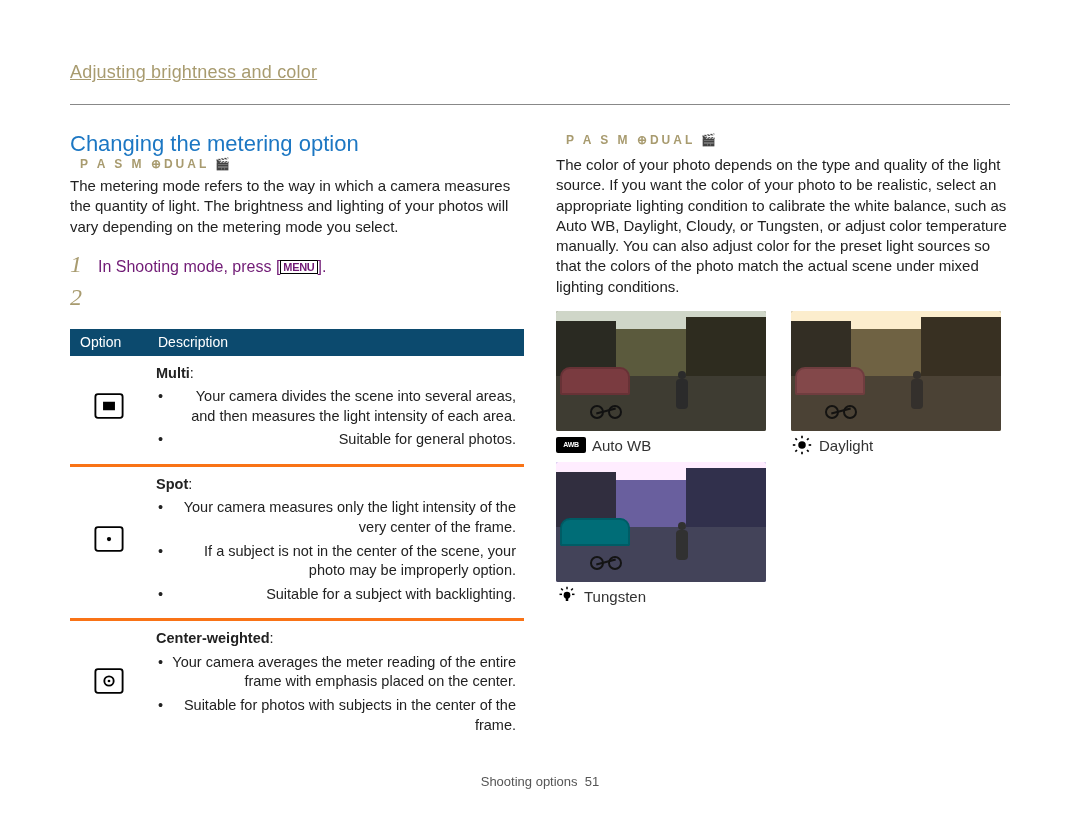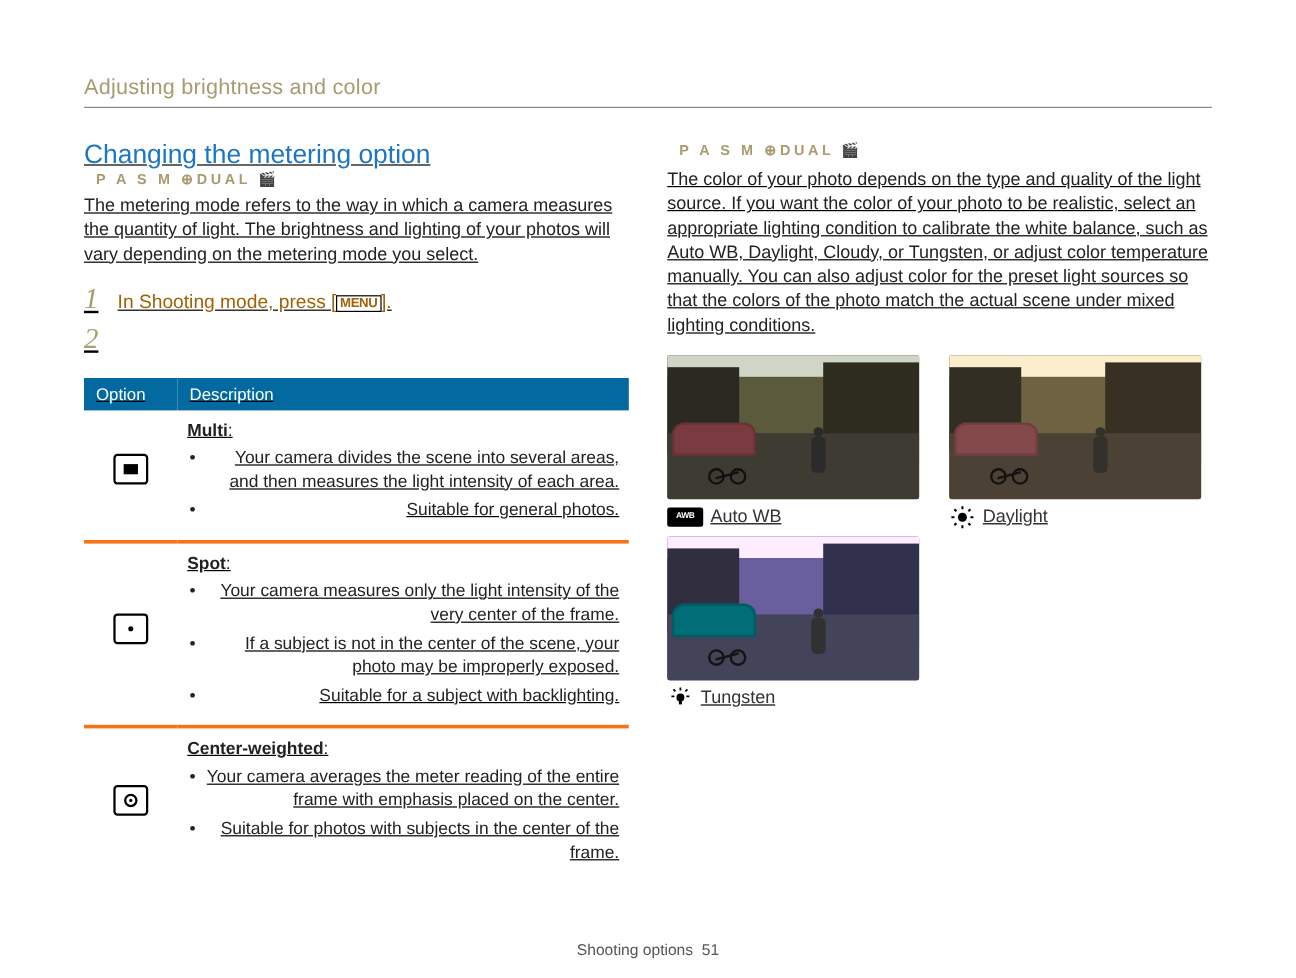--- a/index.html
+++ b/index.html
@@ -9,24 +9,25 @@
     width: 1080px;
     height: 815px;
     padding: 62px 70px 0 70px;
   }
   .top-heading {
     font-size: 18px;
     font-weight: 300;
     color: #a89b6f;
     letter-spacing: 0.2px;
     border-bottom: 1px solid #888;
-    padding-bottom: 6px;
+    padding-bottom: 21px;
     margin-bottom: 26px;
-  }
-  .columns { display: flex; gap: 32px; text-decoration: underline; }
+    text-decoration: underline;
+  }
+  .columns { display: flex; gap: 32px; }
   .col { flex: 1; }
   .section-title {
     font-size: 22px;
     color: #1c77c3;
     font-weight: 400;
     margin-bottom: 6px;
   }
   .modes {
     display: inline-block;
     font-size: 12px;
@@ -46,40 +47,40 @@
   .steps { margin: 6px 0 18px 0; }
   .step { display: flex; align-items: baseline; margin-bottom: 6px; }
   .step-num {
     font-family: Georgia, 'Times New Roman', serif;
     font-style: italic;
     font-size: 24px;
     font-weight: 400;
     color: #a89b6f;
     width: 28px;
   }
-  .step-text { font-size: 16px; color: #a16207; }
+  .step-text { font-size: 16px; color: #701a75; }
   .step-text b { font-weight: 700; }
   .menubox {
     display: inline-block;
     border: 1px solid #000;
     font-weight: 700;
     font-size: 11px;
     padding: 0 2px;
     vertical-align: 1px;
     letter-spacing: -0.3px;
   }
   table.opt {
     width: 100%;
     border-collapse: collapse;
     font-size: 14.5px;
     line-height: 1.35;
     color: #222;
   }
   table.opt thead th {
-    background: #0369a1;
+    background: #0c4a6e;
     color: #fff;
     font-weight: 400;
     text-align: left;
     padding: 4px 10px;
     font-size: 14px;
   }
   table.opt thead th:first-child { width: 78px; }
   table.opt tbody td {
     border-bottom: 3px solid #f97316;
     padding: 8px 8px 10px 8px;
@@ -111,27 +112,27 @@
   .thumb .bike .w { position: absolute; width: 14px; height: 14px; border: 2px solid #111; border-radius: 50%; bottom: 0; }
   .thumb .bike .w2 { left: 18px; }
   .thumb .bike .f { position: absolute; left: 6px; bottom: 7px; width: 20px; height: 2px; background: #111; transform: rotate(-15deg); }
   .thumb .person { position: absolute; right: 78px; bottom: 22px; width: 12px; height: 30px; background: #2b2b2b; border-radius: 4px; }
   .thumb .person::before { content: ''; position: absolute; top: -8px; left: 2px; width: 8px; height: 8px; background: #2b2b2b; border-radius: 50%; }
   .thumb.auto   { filter: none; }
   .thumb.daylight { filter: sepia(0.35) saturate(1.2) hue-rotate(-8deg) brightness(1.05); }
   .thumb.cloudy   { filter: sepia(0.55) saturate(1.2) hue-rotate(-6deg) brightness(0.95); }
   .thumb.tungsten { filter: hue-rotate(190deg) saturate(1.8) brightness(1.15); }
 
-  .wb-label { display: flex; align-items: flex-end; gap: 6px; margin-top: 6px; font-size: 15px; color: #333; }
+  .wb-label { display: flex; align-items: flex-start; gap: 6px; margin-top: 6px; font-size: 15px; color: #333; }
   .wb-icon { width: 22px; height: 16px; display: inline-flex; align-items: center; justify-content: center; }
   .wb-icon.boxed { background: #000; color: #fff; font-size: 7px; font-weight: 700; letter-spacing: -0.3px; border-radius: 2px; width: 30px; text-align: center; }
 
   .footer {
     position: absolute;
-    bottom: 16px;
+    bottom: 26px;
     left: 0; right: 0;
     text-align: center;
     font-size: 13px;
     color: #555;
   }
 </style>
 </head>
 <body>
 
 <div class="page">
@@ -189,21 +190,21 @@
                 <svg viewBox="0 0 40 40">
                     <rect x="4" y="6" width="32" height="28" rx="3" fill="none" stroke="#000" stroke-width="2.2"></rect>
                     <circle cx="20" cy="20" r="2.5" fill="#000"></circle>
                   </svg>
               </span>
             </td>
             <td class="desc">
               <b>Spot</b>:
               <ul>
                 <li>Your camera measures only the light intensity of the very center of the frame.</li>
-                <li>If a subject is not in the center of the scene, your photo may be improperly exposed.</li>
+                <li>If a subject is not in the center of the scene, your photo may be improperly option.</li>
                 <li>Suitable for a subject with backlighting.</li>
               </ul>
             </td>
           </tr>
           <tr>
             <td class="icon-cell">
               <span class="mode-icon">
                 <svg viewBox="0 0 40 40">
                     <rect x="4" y="6" width="32" height="28" rx="3" fill="none" stroke="#000" stroke-width="2.2"></rect>
                     <circle cx="20" cy="20" r="5.5" fill="none" stroke="#000" stroke-width="2.2"></circle>

